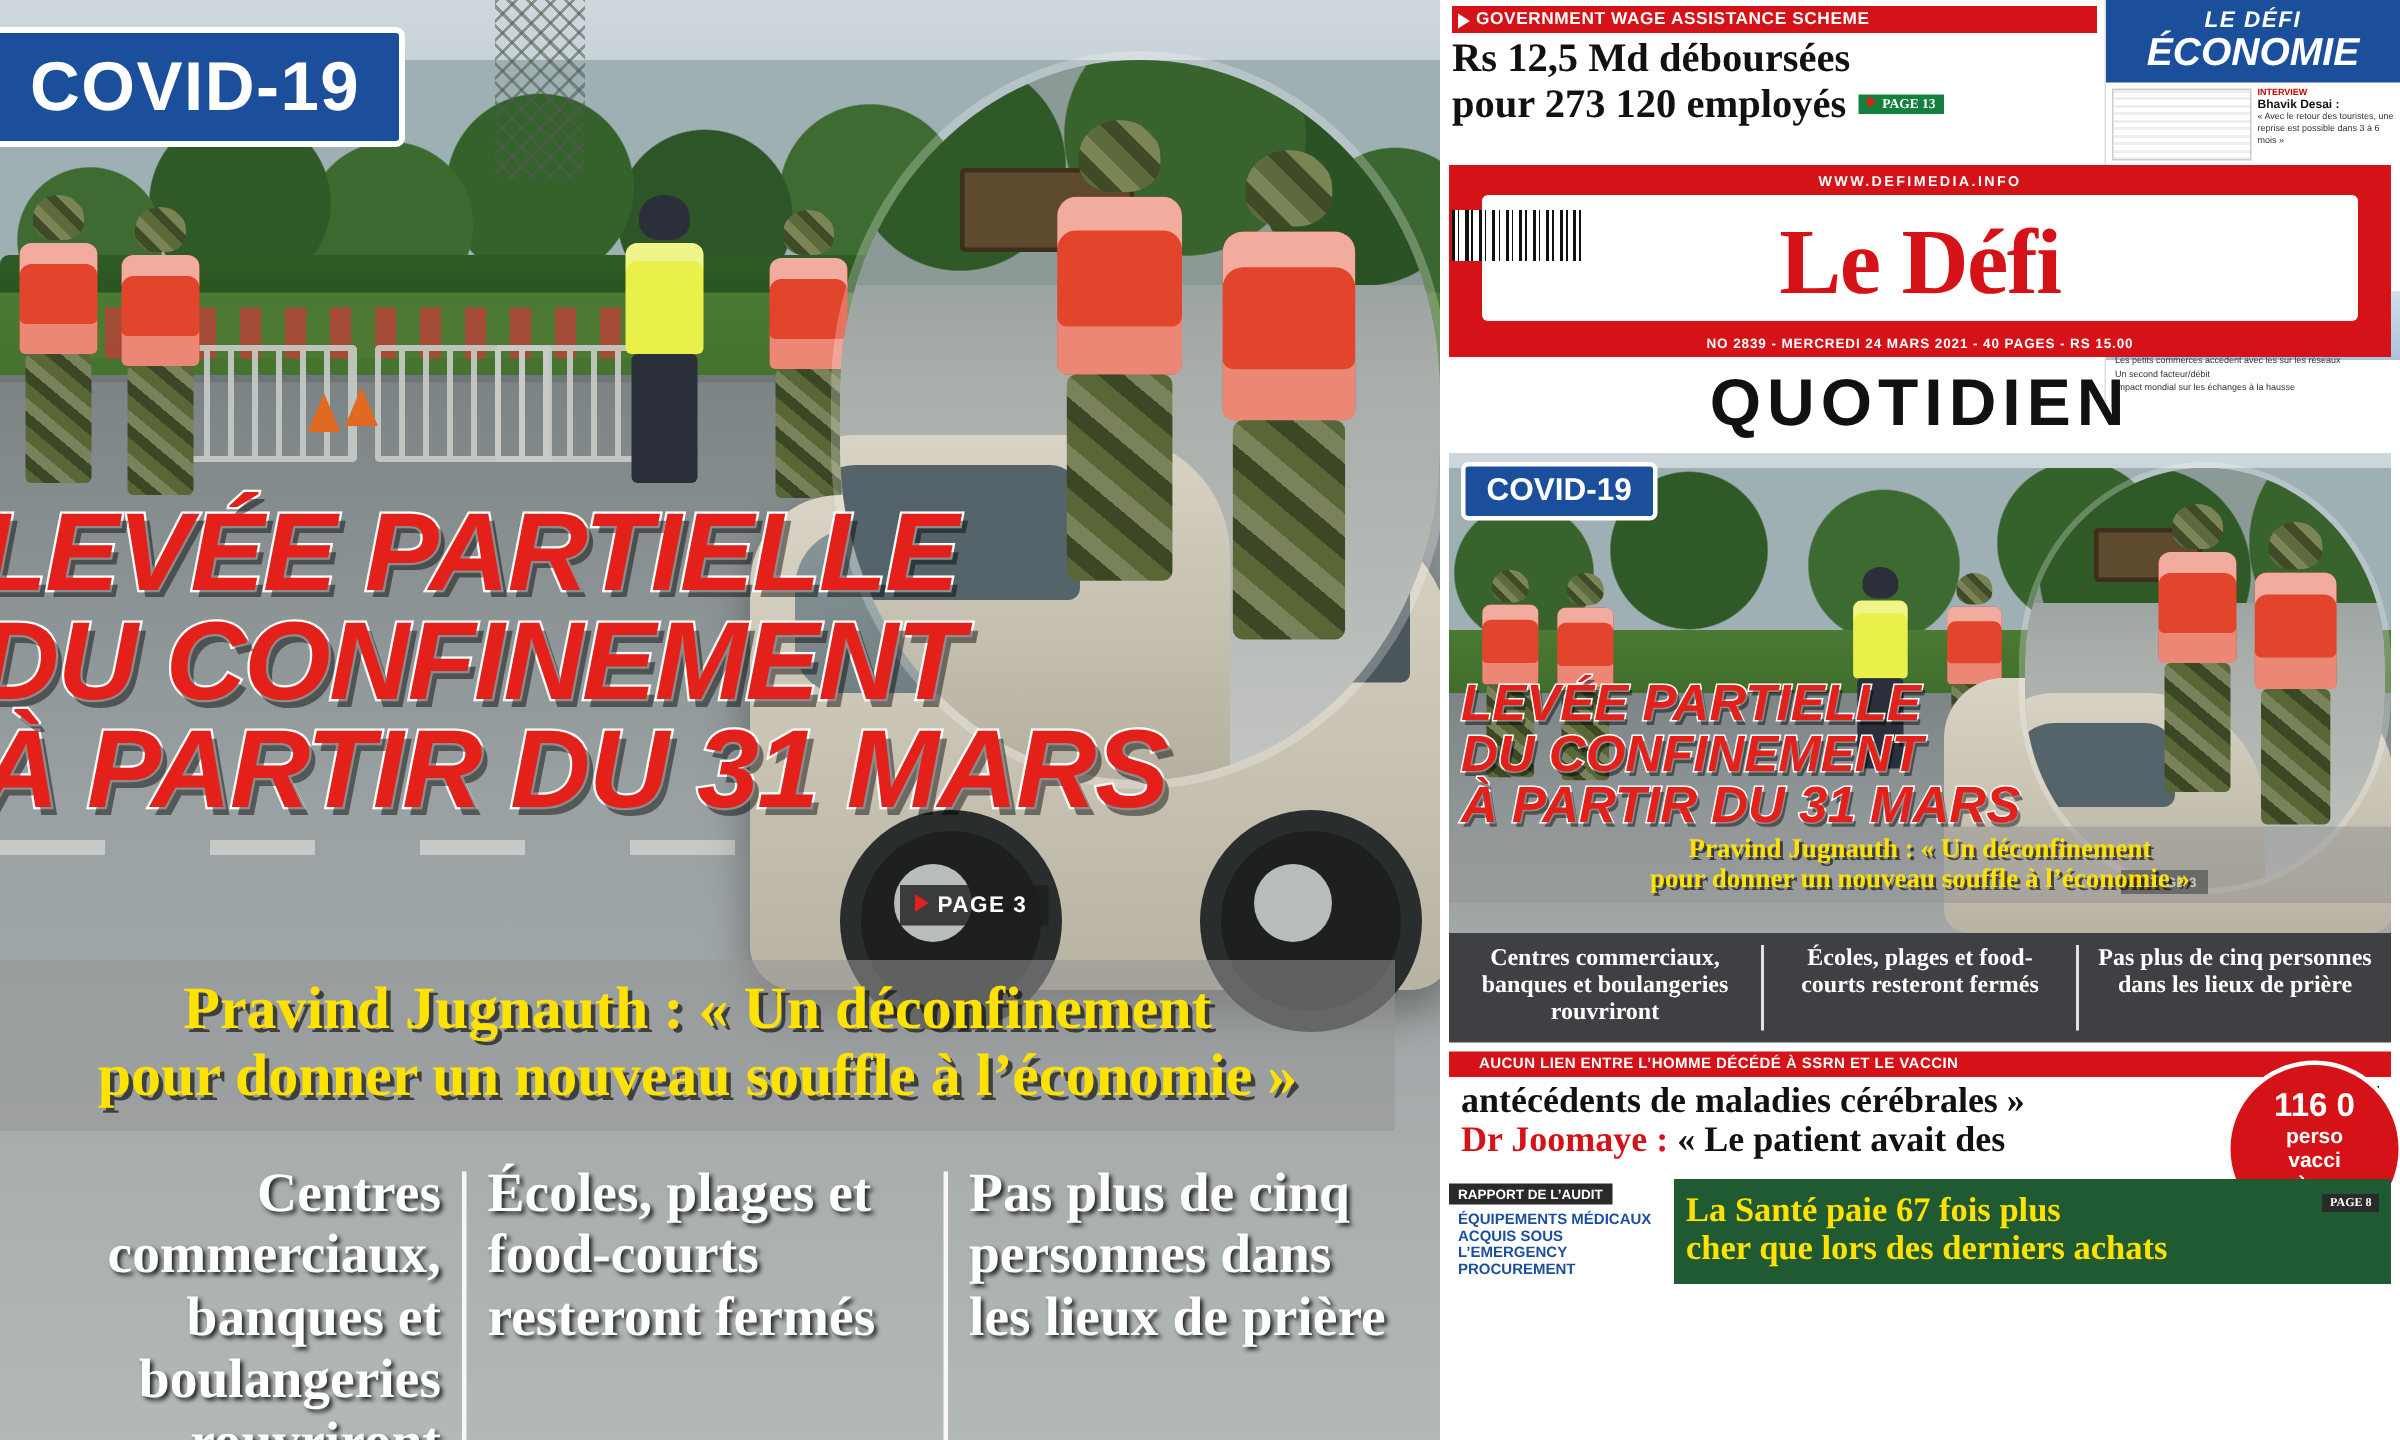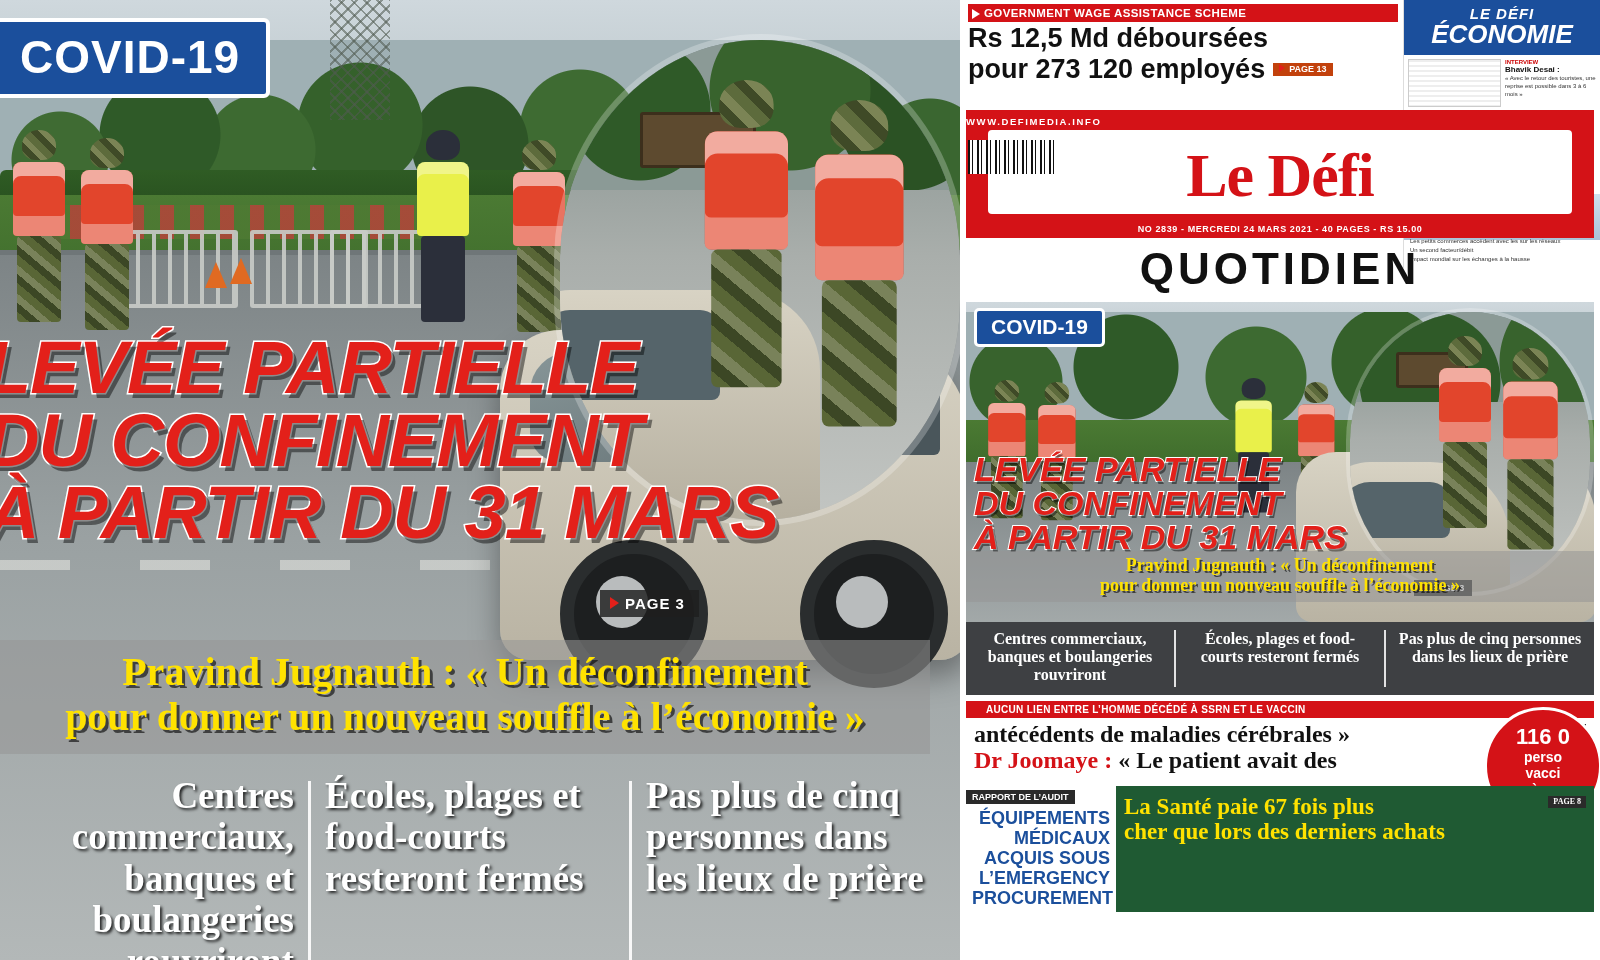--- a/index.html
+++ b/index.html
@@ -75,39 +75,39 @@
   .three .col{flex:1;padding:0 14px;font-family:"Liberation Serif",serif;font-weight:bold;font-size:37px;line-height:1.12;text-shadow:2px 2px 3px rgba(0,0,0,.8);}
   .three .col.c1{text-align:right;}
   .three .sep{width:3px;background:#fff;margin:6px 0;opacity:.9;}
 
   
   .right{position:absolute;left:960px;top:0;width:640px;height:960px;background:#fff;overflow:hidden;}
   .top-strip{position:relative;height:110px;background:#fff;}
   .wage{position:absolute;left:8px;top:4px;width:430px;}
   .wage .hdr{background:#d41217;color:#fff;font-size:11.5px;font-weight:bold;letter-spacing:.4px;padding:3px 6px 3px 16px;position:relative;}
   .wage .hdr .tri{position:absolute;left:4px;top:5px;width:0;height:0;border-left:8px solid #fff;border-top:5px solid transparent;border-bottom:5px solid transparent;}
-  .wage .l1,.wage .l2{font-family:Liberation Sans, sans-serif;font-weight:bold;font-size:27px;color:#111;line-height:1.08;margin-top:2px;}
-  .wage .pg{display:inline-block;background:#c2410c;color:#fff;font-size:9px;font-weight:bold;padding:1px 6px;vertical-align:6px;margin-left:8px;}
+  .wage .l1,.wage .l2{font-family:Liberation Serif, serif;font-weight:bold;font-size:27px;color:#111;line-height:1.08;margin-top:2px;}
+  .wage .pg{display:inline-block;background:#15803d;color:#fff;font-size:9px;font-weight:bold;padding:1px 6px;vertical-align:6px;margin-left:8px;}
   .wage .pg .tri{display:inline-block;width:0;height:0;border-left:6px solid #e3201a;border-top:4px solid transparent;border-bottom:4px solid transparent;margin-right:4px;}
 
   .thumb{position:absolute;right:0;top:0;width:196px;height:268px;background:#fff;border-left:1px solid #ddd;overflow:hidden;}
   .thumb .tmast{background:#1b4f9c;color:#fff;text-align:center;font-weight:bold;font-style:italic;line-height:1;padding:6px 0 8px;}
   .thumb .tmast .t1{font-size:15px;letter-spacing:1px;}
   .thumb .tmast .t2{font-size:26px;}
   .thumb .tbody{padding:4px;font-size:6px;color:#333;}
   .thumb .tgrid{display:flex;gap:4px;}
   .thumb .tbox{flex:1;border:1px solid #ccc;height:46px;background:repeating-linear-gradient(#eee 0 2px,#fff 2px 5px);}
   .thumb .tint{color:#c00;font-weight:bold;font-size:6px;}
   .thumb .tred{background:#d41217;color:#fff;font-size:6px;font-weight:bold;padding:1px 3px;display:inline-block;margin-top:4px;}
   .thumb .thead{color:#d41217;font-family:"Liberation Serif",serif;font-weight:bold;font-size:14px;line-height:1.05;margin-top:3px;}
   .thumb .tcity{position:absolute;left:0;bottom:28px;width:100%;height:46px;background:linear-gradient(#cfe0ef,#a9c3d8);}
   .thumb .tbul{position:absolute;left:6px;bottom:4px;font-size:6px;color:#333;line-height:1.5;}
 
   .mast{position:relative;background:#d41217;height:128px;margin:0 6px;}
-  .mast .url{position:absolute;left:0;right:0;top:6px;text-align:left;color:#fff;font-size:9.5px;letter-spacing:1.6px;font-weight:bold;}
+  .mast .url{position:absolute;left:0;right:0;top:6px;text-align:center;color:#fff;font-size:9.5px;letter-spacing:1.6px;font-weight:bold;}
   .mast .plate{position:absolute;left:22px;top:20px;right:22px;height:84px;background:#fff;border-radius:4px;}
   .mast .name{position:absolute;left:0;right:0;top:14px;text-align:center;font-family:"Liberation Serif",serif;font-weight:bold;font-size:62px;color:#d41217;line-height:1;letter-spacing:-1px;}
   .mast .issue{position:absolute;left:0;right:0;bottom:4px;text-align:center;color:#fff;font-size:9px;font-weight:bold;letter-spacing:.6px;}
   .barcode{position:absolute;left:8px;top:140px;width:86px;height:34px;background:repeating-linear-gradient(90deg,#111 0 2px,#fff 2px 4px,#111 4px 5px,#fff 5px 9px);}
   .quot{position:relative;text-align:center;font-family:"Liberation Sans",sans-serif;font-weight:bold;font-size:44px;letter-spacing:4px;color:#111;margin-top:6px;}
 
   .rphoto{position:relative;margin:8px 6px 0;height:320px;overflow:hidden;background:#8c9490;}
   .rphoto .sky{height:60px;background:linear-gradient(#cfd8dd,#b9c4c8);width:100%;}
   .rphoto .trees{top:10px;height:110px;width:100%;
      background:radial-gradient(circle at 50px 70px,#38632d 46px,transparent 47px),
@@ -140,21 +140,21 @@
   .joom .pg{display:inline-block;background:#2a2a2a;color:#fff;font-size:8px;font-weight:bold;padding:2px 5px;float:right;margin-top:2px;}
   .joom .pg .tri{display:inline-block;width:0;height:0;border-left:5px solid #e3201a;border-top:4px solid transparent;border-bottom:4px solid transparent;margin-right:3px;}
 
   .circ{position:absolute;right:-8px;top:6px;width:118px;height:118px;border-radius:50%;background:#d41217;color:#fff;text-align:center;font-weight:bold;line-height:1.15;padding-top:14px;box-sizing:border-box;border:3px solid #fff;}
   .circ .n{font-size:22px;}
   .circ .t{font-size:14px;}
 
   .audit{position:relative;margin:6px 6px 0;display:flex;}
   .audit .lcol{width:150px;background:#fff;}
   .audit .lhdr{background:#2a2a2a;color:#fff;font-size:9px;font-weight:bold;padding:2px 6px;display:inline-block;}
-  .audit .ltxt{color:#1b4f9c;font-weight:bold;font-size:18px;line-height:1.12;padding:4px 6px;text-align:right;}
+  .audit .ltxt{color:#1b4f9c;font-weight:bold;font-size:10px;line-height:1.12;padding:4px 6px;}
   .audit .rcol{flex:1;background:#1f5a33;color:#ffe200;font-family:"Liberation Serif",serif;font-weight:bold;font-size:23px;line-height:1.12;padding:8px 8px 10px;position:relative;}
   .audit .pg{position:absolute;right:8px;top:10px;background:#2a2a2a;color:#fff;font-size:8px;padding:2px 5px;}
 </style>
 </head>
 <body>
 
 <div class="page">
 
   <div class="left">
     <div class="photo">

